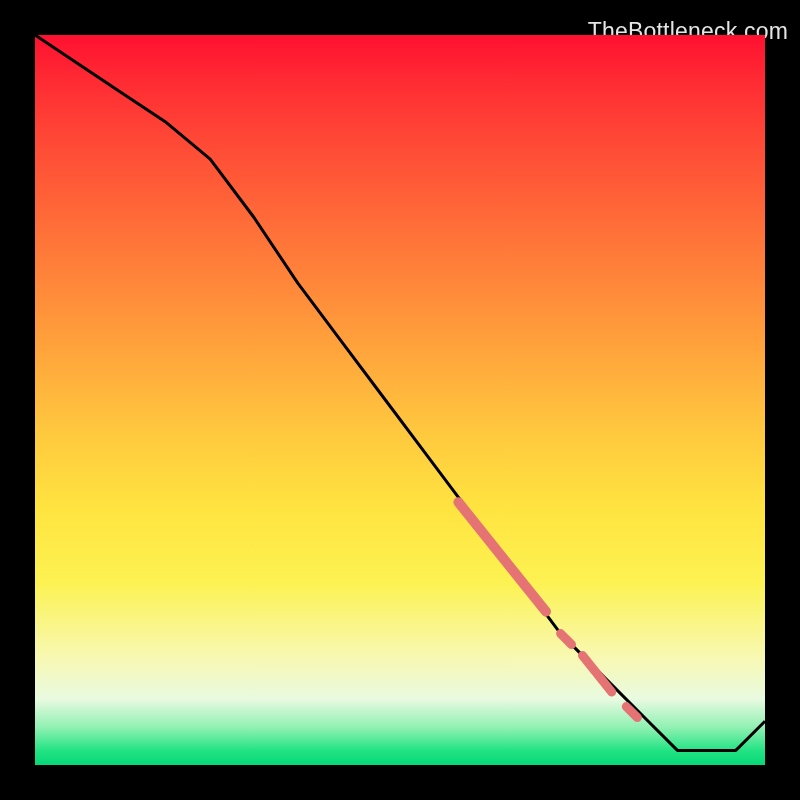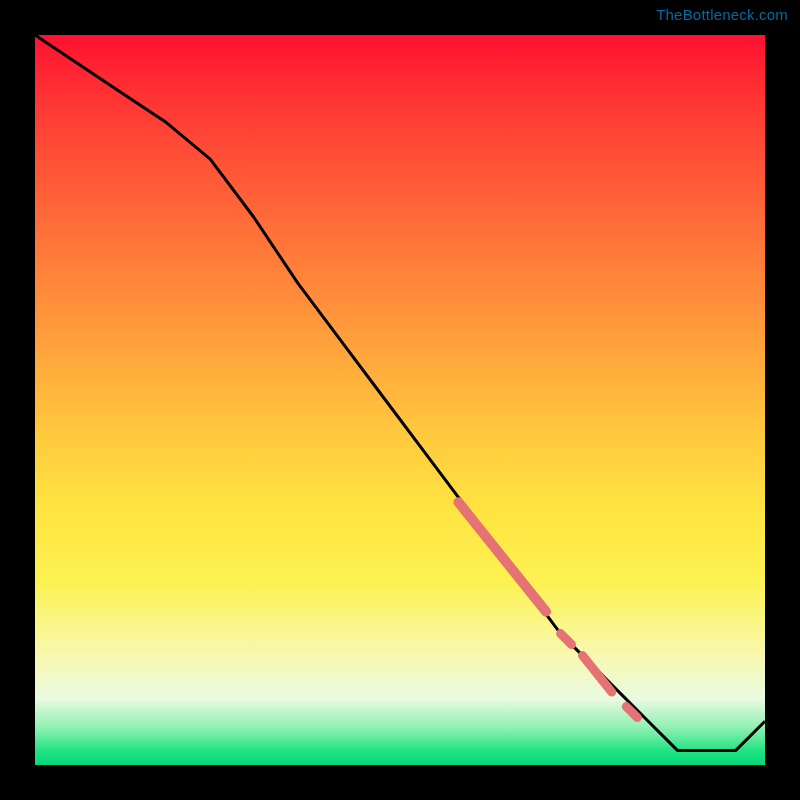--- a/index.html
+++ b/index.html
@@ -48,24 +48,24 @@
     );
   }
   svg.overlay {
     position: absolute;
     inset: 0;
     width: 730px;
     height: 730px;
   }
   .watermark {
     position: absolute;
-    top: 6px;
+    top: 18px;
     right: 12px;
-    color: #0369a1;
-    font-size: 15px;
+    color: #e5e5e5;
+    font-size: 23px;
     letter-spacing: 0.2px;
     user-select: none;
   }
 </style>
 </head>
 <body>
 
 <div class="frame">
   <div class="watermark">TheBottleneck.com</div>
   <div class="plot">

